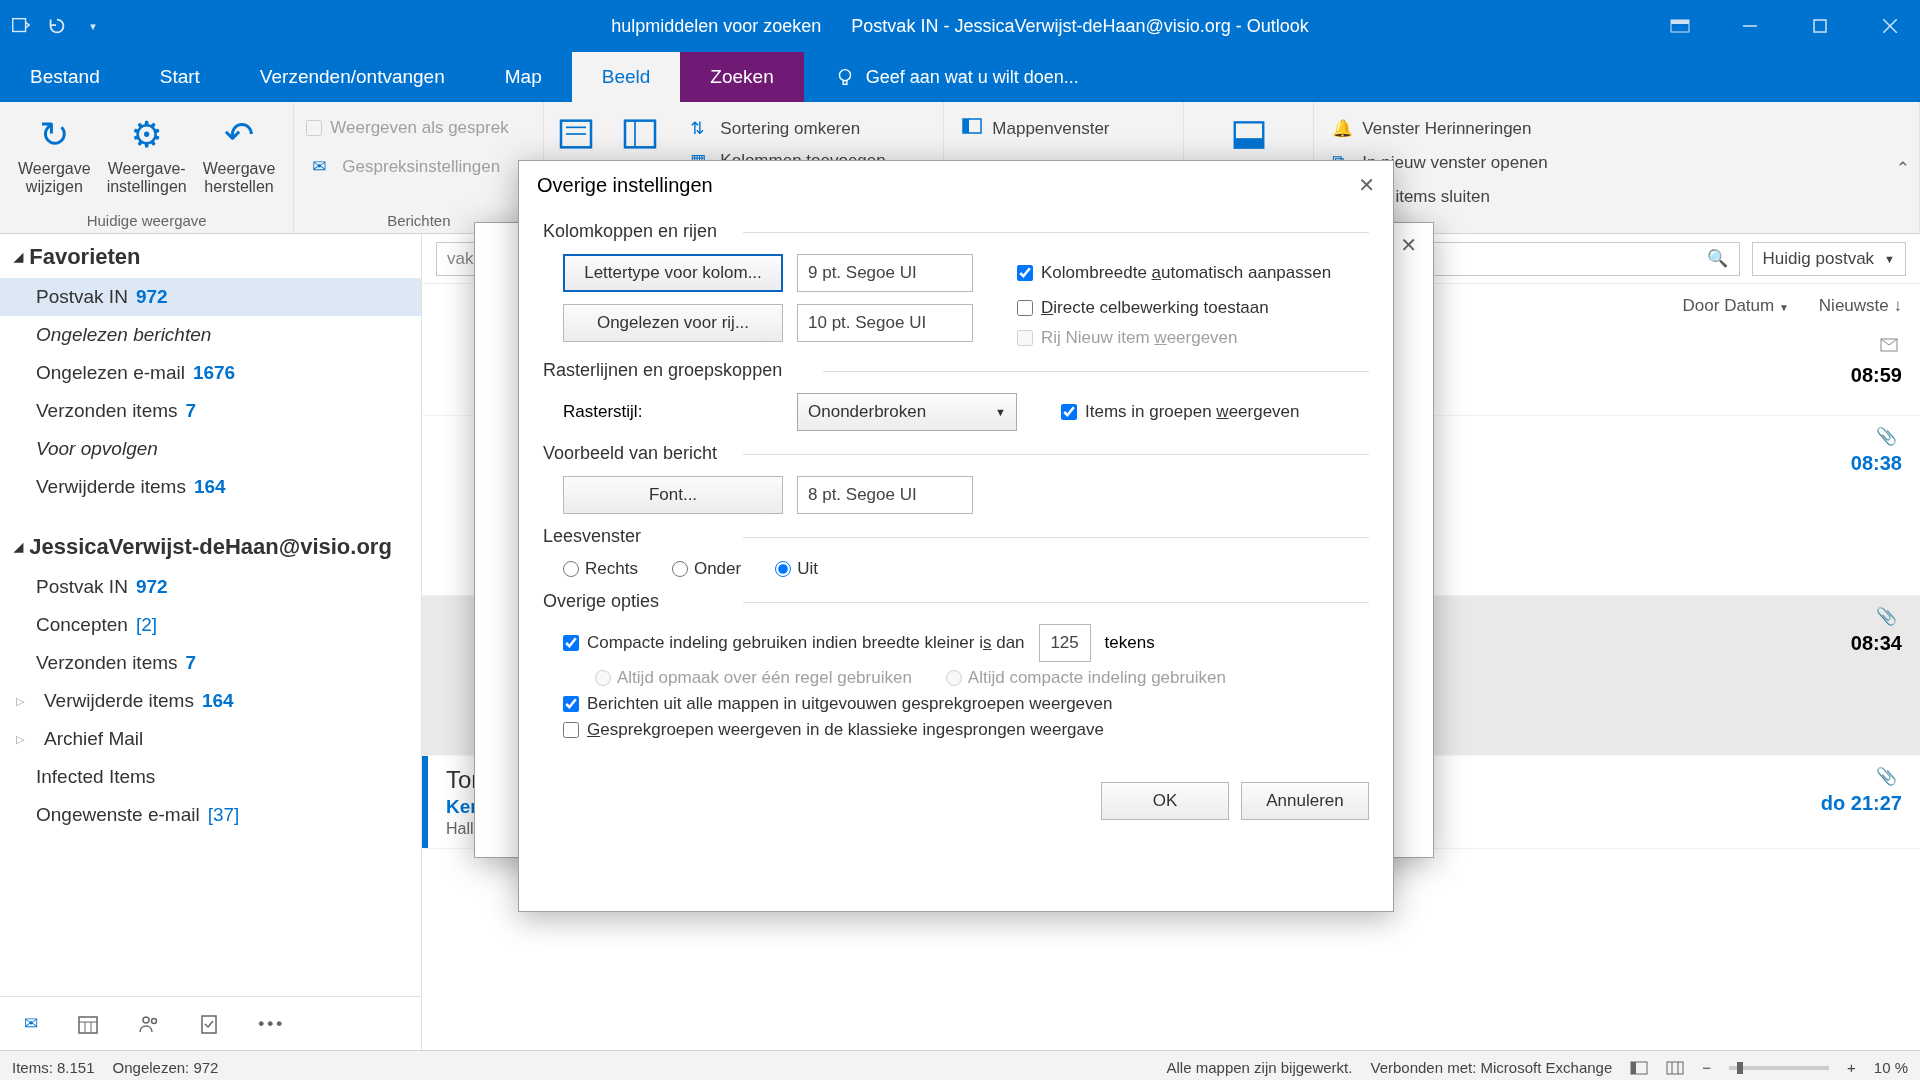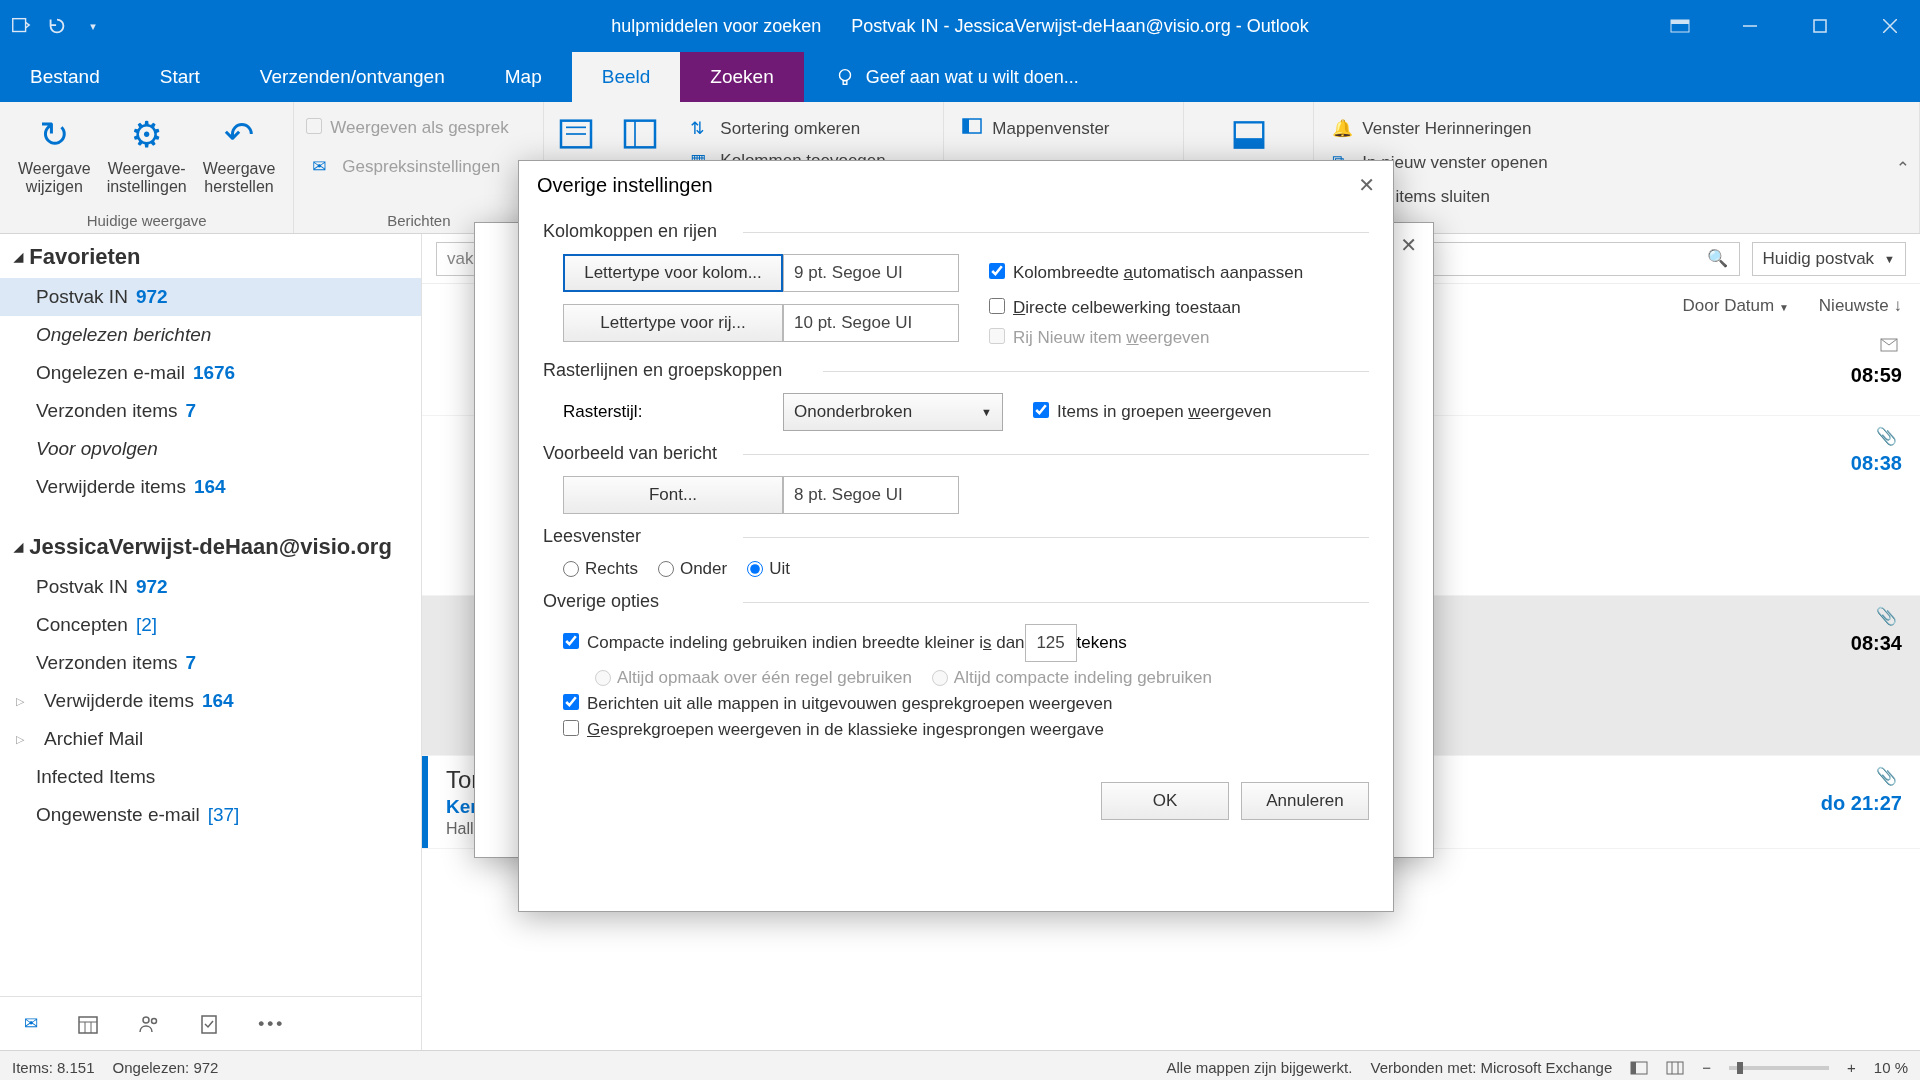--- a/index.html
+++ b/index.html
@@ -67,26 +67,26 @@
 .dlg { position: absolute; background: #fff; border: 1px solid #a0a0a0; box-shadow: 0 6px 30px rgba(0,0,0,.3); z-index: 10; }
 .dlg-advview { left: 474px; top: 222px; width: 960px; height: 636px; z-index: 9; }
 .dlg-adv-title { padding: 10px 16px; font-size: 18px; display: flex; justify-content: space-between; align-items: center; }
 .dlg-other { left: 518px; top: 160px; width: 876px; height: 752px; }
 .dlg-other-title { padding: 12px 18px; font-size: 20px; display: flex; justify-content: space-between; align-items: center; }
 .dlg-close { font-size: 20px; color: #666; cursor: pointer; font-weight: 300; }
 .dlg-body { padding: 6px 24px 18px; }
 .group-title { font-size: 18px; color: #333; padding: 6px 0; position: relative; }
 .group-title::after { content: ''; position: absolute; left: 200px; right: 0; top: 50%; border-top: 1px solid #ddd; }
 .group-title.wide::after { left: 280px; }
-.row { display: flex; align-items: center; margin: 6px 8px; }
+.row { display: flex; align-items: center; gap: 14px; margin: 6px 8px; }
 .btn { height: 38px; padding: 0 18px; min-width: 120px; background: linear-gradient(#fcfcfc,#ececec); border: 1px solid #b8b8b8; cursor: pointer; display: inline-flex; align-items: center; justify-content: center; font-size: 17px; color: #333; }
 .btn.focused { border: 2px solid #0a64c2; }
 .txt { height: 38px; width: 176px; border: 1px solid #b8b8b8; padding: 0 10px; font-size: 17px; color: #444; }
 .txt.small { width: 52px; text-align: center; }
-.cb { display: flex; align-items: flex-start; gap: 8px; font-size: 17px; color: #333; cursor: pointer; }
+.cb { display: flex; align-items: center; gap: 8px; font-size: 17px; color: #333; cursor: pointer; }
 .cb input { width: 16px; height: 16px; }
 .cb.disabled { color: #a0a0a0; }
 .cb .ul { text-decoration: underline; }
 .rb { display: flex; align-items: center; gap: 6px; font-size: 17px; color: #333; cursor: pointer; margin-right: 20px; }
 .rb input { width: 16px; height: 16px; }
 .combo { height: 38px; width: 220px; border: 1px solid #aaa; background: linear-gradient(#fcfcfc,#ececec); display: flex; align-items: center; justify-content: space-between; padding: 0 10px; font-size: 17px; color: #333; cursor: pointer; }
 .dlg-buttons { display: flex; justify-content: flex-end; gap: 12px; padding: 18px 24px; }
 .dlg-buttons .btn { min-width: 128px; }
 .indent { margin-left: 20px; }
 
@@ -458,21 +458,21 @@
       <button class="btn focused" style="width:220px">Lettertype voor kolom...</button>
       <input class="txt" value="9 pt. Segoe UI" style="">
       <div style="margin-left:30px;display:flex;flex-direction:column;gap:8px">
         <label class="cb">
             <input type="checkbox" checked="" style="">
             <span>Kolombreedte <span class="ul">a</span>utomatisch aanpassen</span>
           </label>
       </div>
     </div>
     <div class="row indent">
-      <button class="btn" style="width:220px">Lettertype voor rij...</button>
+      <button class="btn" style="width:220px">Ongelezen voor rij...</button>
       <input class="txt" value="10 pt. Segoe UI" style="">
       <div style="margin-left:30px;display:flex;flex-direction:column;gap:10px;margin-top:-30px">
         <label class="cb" style="margin-top:30px">
             <input type="checkbox" style="">
             <span><span class="ul">D</span>irecte celbewerking toestaan</span>
           </label>
         <label class="cb disabled">
             <input type="checkbox" disabled="" style="">
             <span>Rij Nieuw item <span class="ul">w</span>eergeven</span>
           </label>

